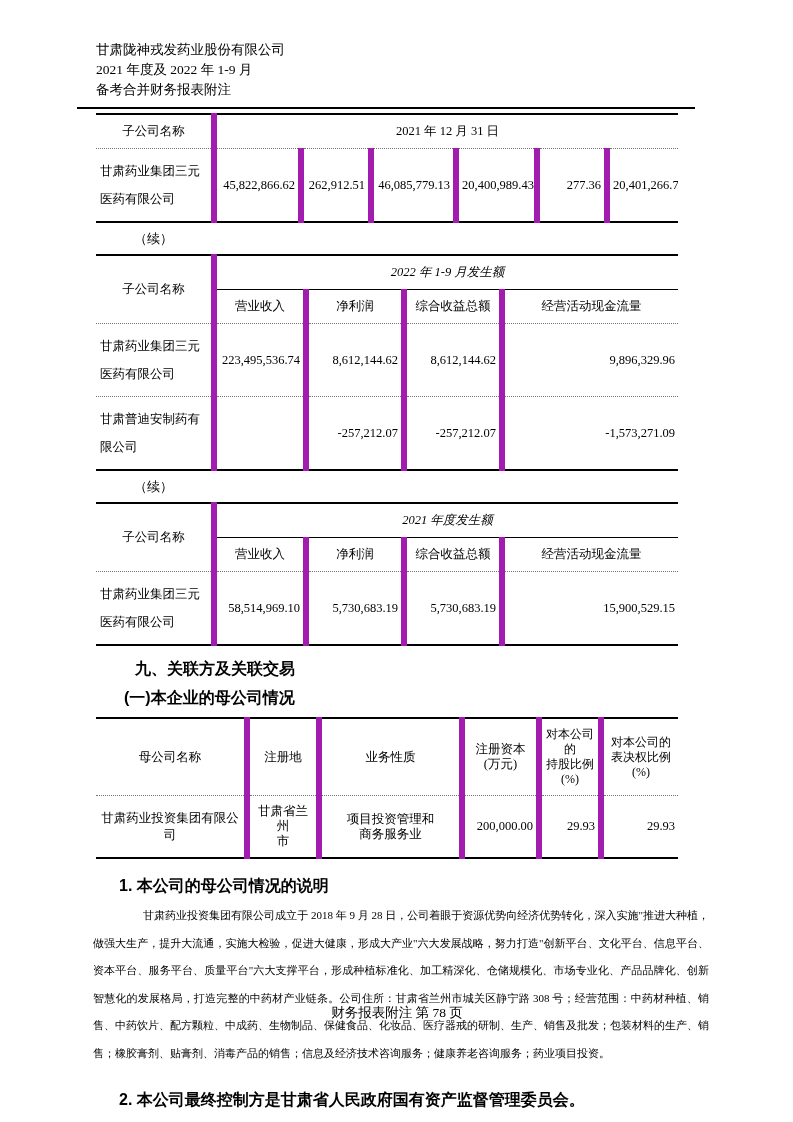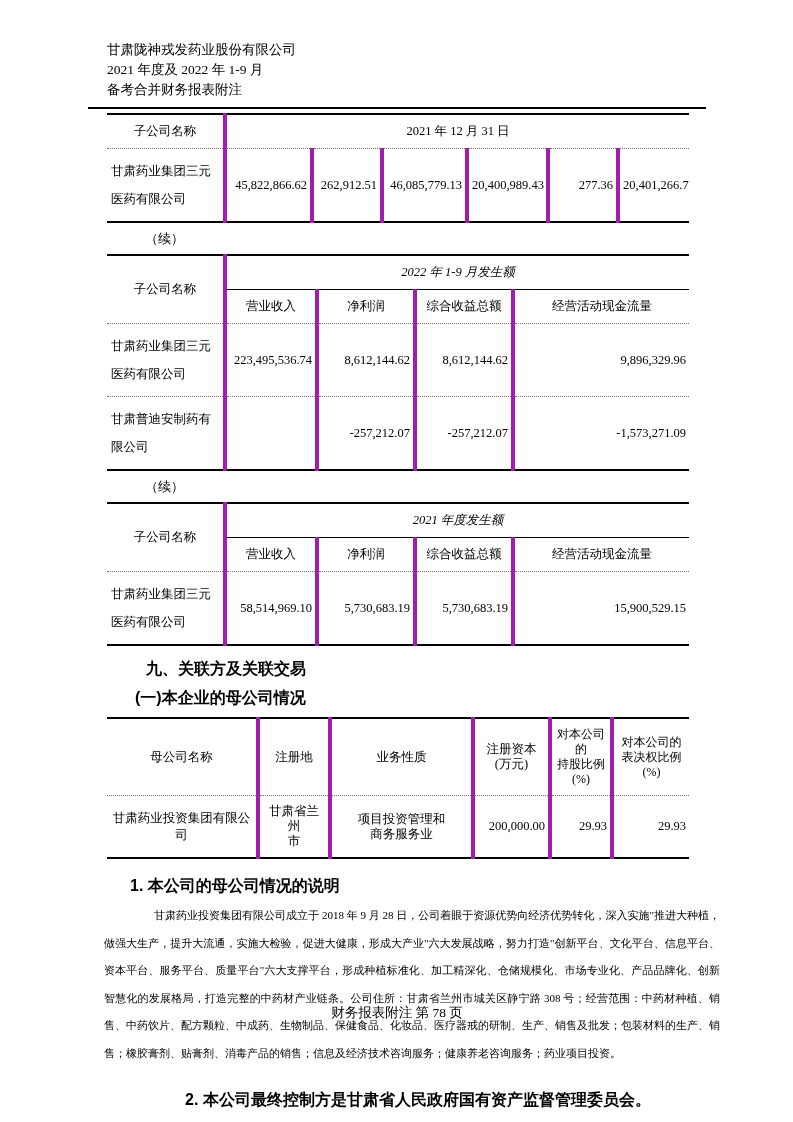--- a/index.html
+++ b/index.html
@@ -1,52 +1,52 @@
 <!DOCTYPE html>
 <html><head>
 <meta charset="utf-8">
 <style>
   html,body { margin:0; padding:0; background:#ffffff; }
   .page {
     position:relative; width:793px; height:1122px; background:#ffffff;
     font-family:"Liberation Serif","DejaVu Serif",serif; color:#000;
     overflow:hidden;
   }
-  .content { position:absolute; left:88px; top:40px; width:618px; }
+  .content { position:absolute; left:77px; top:40px; width:618px; }
 
   
   .doc-header {
     font-size:13.5px; line-height:20px; padding-left:19px; padding-bottom:7px;
     border-bottom:2px solid #000;
   }
 
   
   table.fin {
     border-collapse:collapse; table-layout:fixed; margin-left:19px; width:582px;
     font-size:12.5px; border-top:2px solid #000; border-bottom:2px solid #000;
   }
   table.fin td { padding:8px 3px; vertical-align:middle; overflow:hidden; }
-  .vl   { border-left:4px solid #a21caf; }
+  .vl   { border-left:6px solid #a21caf; }
   .dotb { border-bottom:1px dotted #777; }
   .solb { border-bottom:1px solid #000;font-style:italic; }
   .ctr  { text-align:center; }
   .num  { text-align:right; }
   .namec{ text-align:left; line-height:28px; padding-left:4px !important; }
   .prelined { white-space:pre-line; line-height:15px; }
 
   .cont-label { font-size:13px; margin:7px 0 6px 57px; }
 
   .h-bold {
     font-family:"Liberation Sans","DejaVu Sans",sans-serif; font-weight:bold;
     font-size:16px; line-height:18px;
   }
   .sec-h1 { margin:14px 0 0 58px; }
   .sec-h2 { margin:11px 0 10px 47px; }
   .note-t1 { margin:18px 0 0 42px; }
-  .note-t2 { margin:23px 0 0 42px;text-align:center; }
+  .note-t2 { margin:23px 0 0 42px; }
 
   .para {
     font-size:11px; line-height:27.6px; text-align:justify; text-indent:50px;
     margin:7px 0 0 16px; width:616px;
   }
 
   .doc-footer {
     position:absolute; left:88px; top:1004px; width:618px; text-align:center;
     font-size:13.5px;
   }

